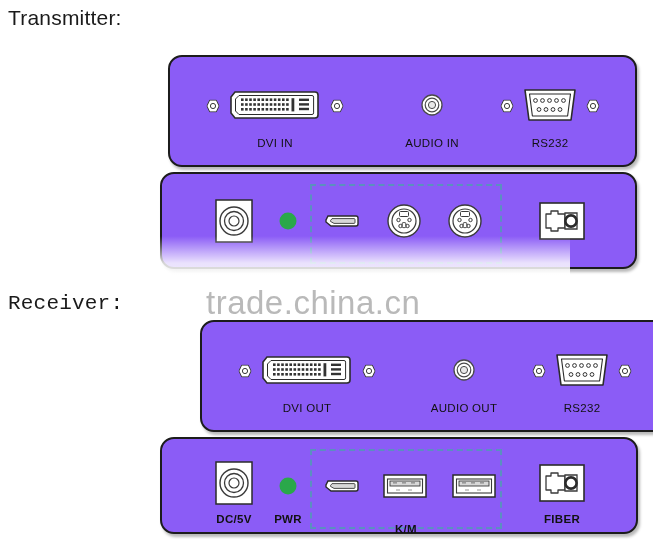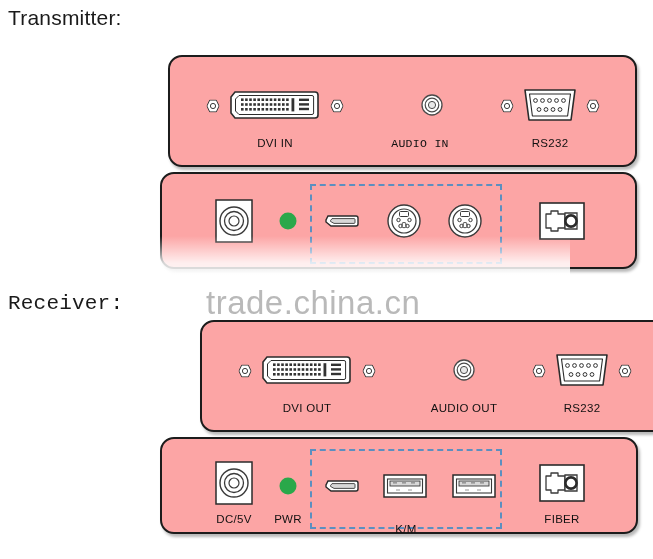--- a/index.html
+++ b/index.html
@@ -23,30 +23,30 @@
     letter-spacing: 0.2px;
     white-space: nowrap;
     text-align: center;
   }
   #heading-transmitter { top: 6px; }
   #heading-receiver { top: 292px; font-family: Liberation Mono, monospace; }
 
   
   .panel {
     position: absolute;
-    background: #fca5a5;
+    background: #8b5cf6;
     border: 2px solid #1c1c1c;
     border-radius: 14px;
     box-shadow: 2px 3px 3px rgba(0,0,0,0.28);
     box-sizing: border-box;
   }
   #tx-front { left: 168px; top: 55px; width: 469px; height: 112px; }
   #tx-rear  { left: 160px; top: 172px; width: 477px; height: 97px; }
   #rx-front { left: 168px; top: 320px; width: 469px; height: 112px; margin-left: 32px; }
-  #rx-rear  { left: 160px; top: 437px; width: 478px; height: 97px; }
+  #rx-rear  { left: 160px; top: 437px; width: 478px; height: 97px; font-weight: bold; }
 
   .port {
     position: absolute;
     transform: translate(-50%, -50%);
   }
   .label {
     position: absolute;
     transform: translateX(-50%);
     font-size: 11.5px;
     color: #111111;
@@ -199,21 +199,21 @@
   </div>
   <div class="label" style="left:105px; top:80px;">DVI IN</div>
 
   <div class="port jack" style="left:262px; top:48px;">
     <svg viewBox="0 0 22 22" width="22" height="22">
       <circle cx="11" cy="11" r="10" fill="#fff" stroke="#4a4a4a" stroke-width="1.3"></circle>
       <circle cx="11" cy="11" r="6.8" fill="#fff" stroke="#4a4a4a" stroke-width="1.2"></circle>
       <circle cx="11" cy="11" r="3.6" fill="#e8e8e8" stroke="#4a4a4a" stroke-width="1"></circle>
     </svg>
   </div>
-  <div class="label" style="left:250px; top:80px;font-family:Liberation Mono, monospace;">AUDIO IN</div>
+  <div class="label" style="left:262px; top:80px;">AUDIO IN</div>
 
   <div class="screwpost" style="left:337px; top:48px;">
     <svg viewBox="0 0 13 13" width="13" height="13">
       <polygon points="3.2,0.6 9.8,0.6 12.6,6.5 9.8,12.4 3.2,12.4 0.4,6.5" fill="#fff" stroke="#3a3a3a" stroke-width="1"></polygon>
       <circle cx="6.5" cy="6.5" r="2.6" fill="#fff" stroke="#3a3a3a" stroke-width="1"></circle>
     </svg>
   </div>
   <div class="port db9" style="left:380px; top:48px;">
     <svg viewBox="0 0 60 34" width="60" height="34">
       <path d="M5,2 H55 L51,32 H9 Z" fill="#fff" stroke="#2b2b2b" stroke-width="1.6" stroke-linejoin="round"></path>

